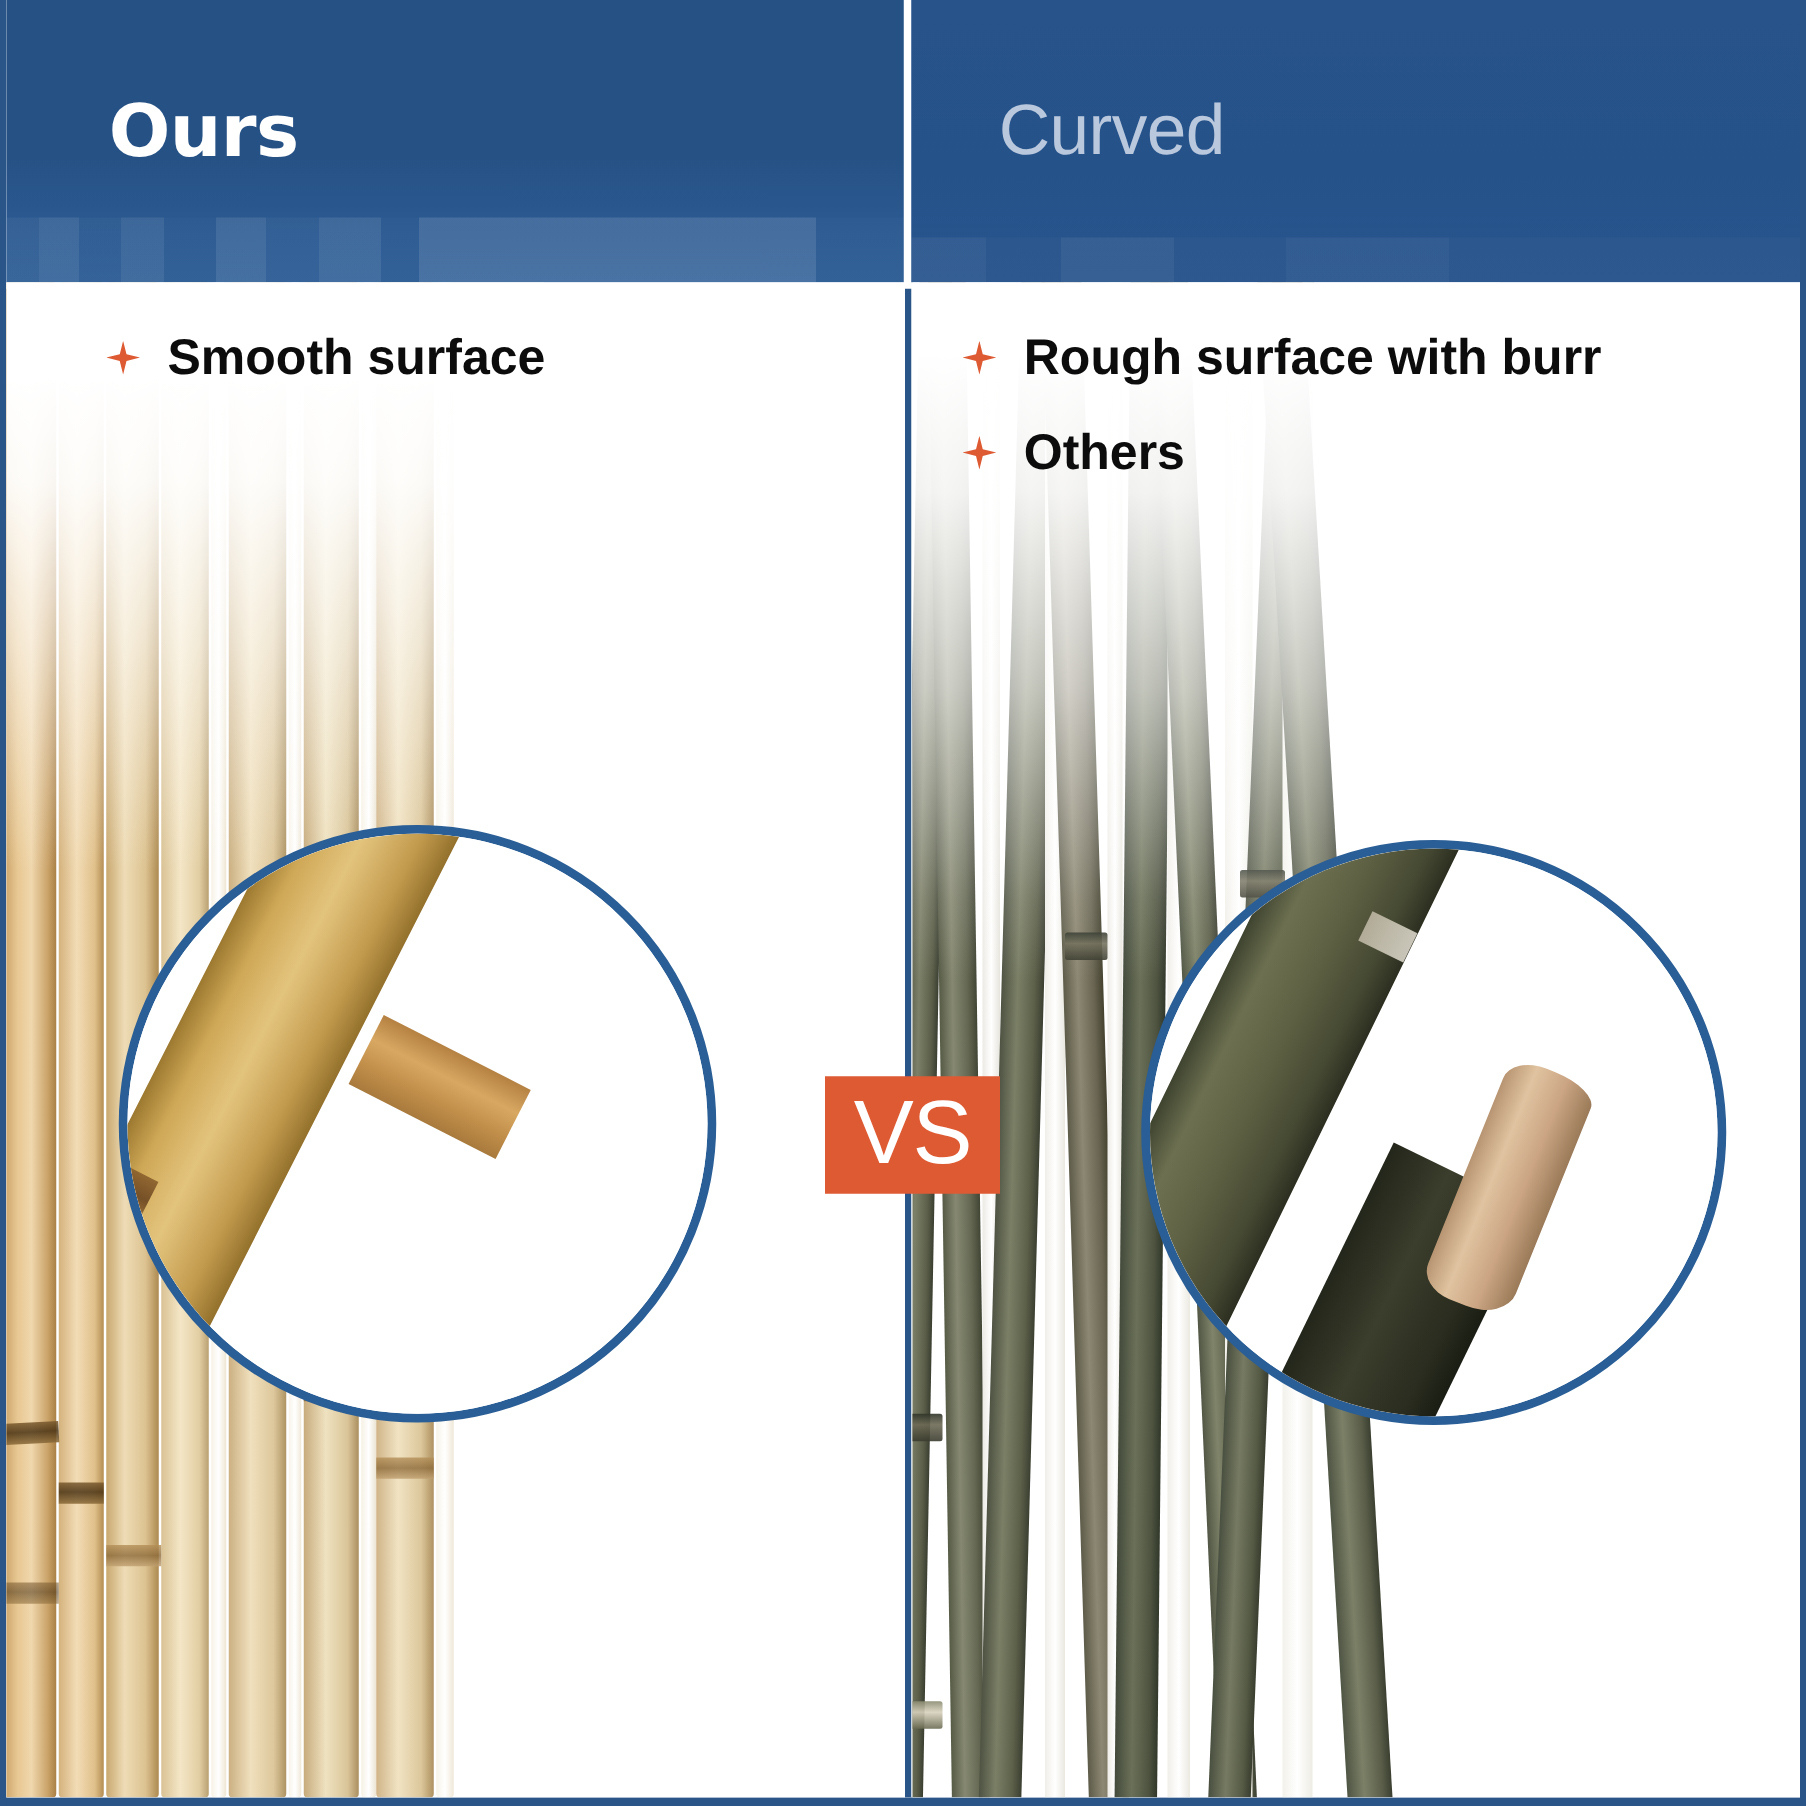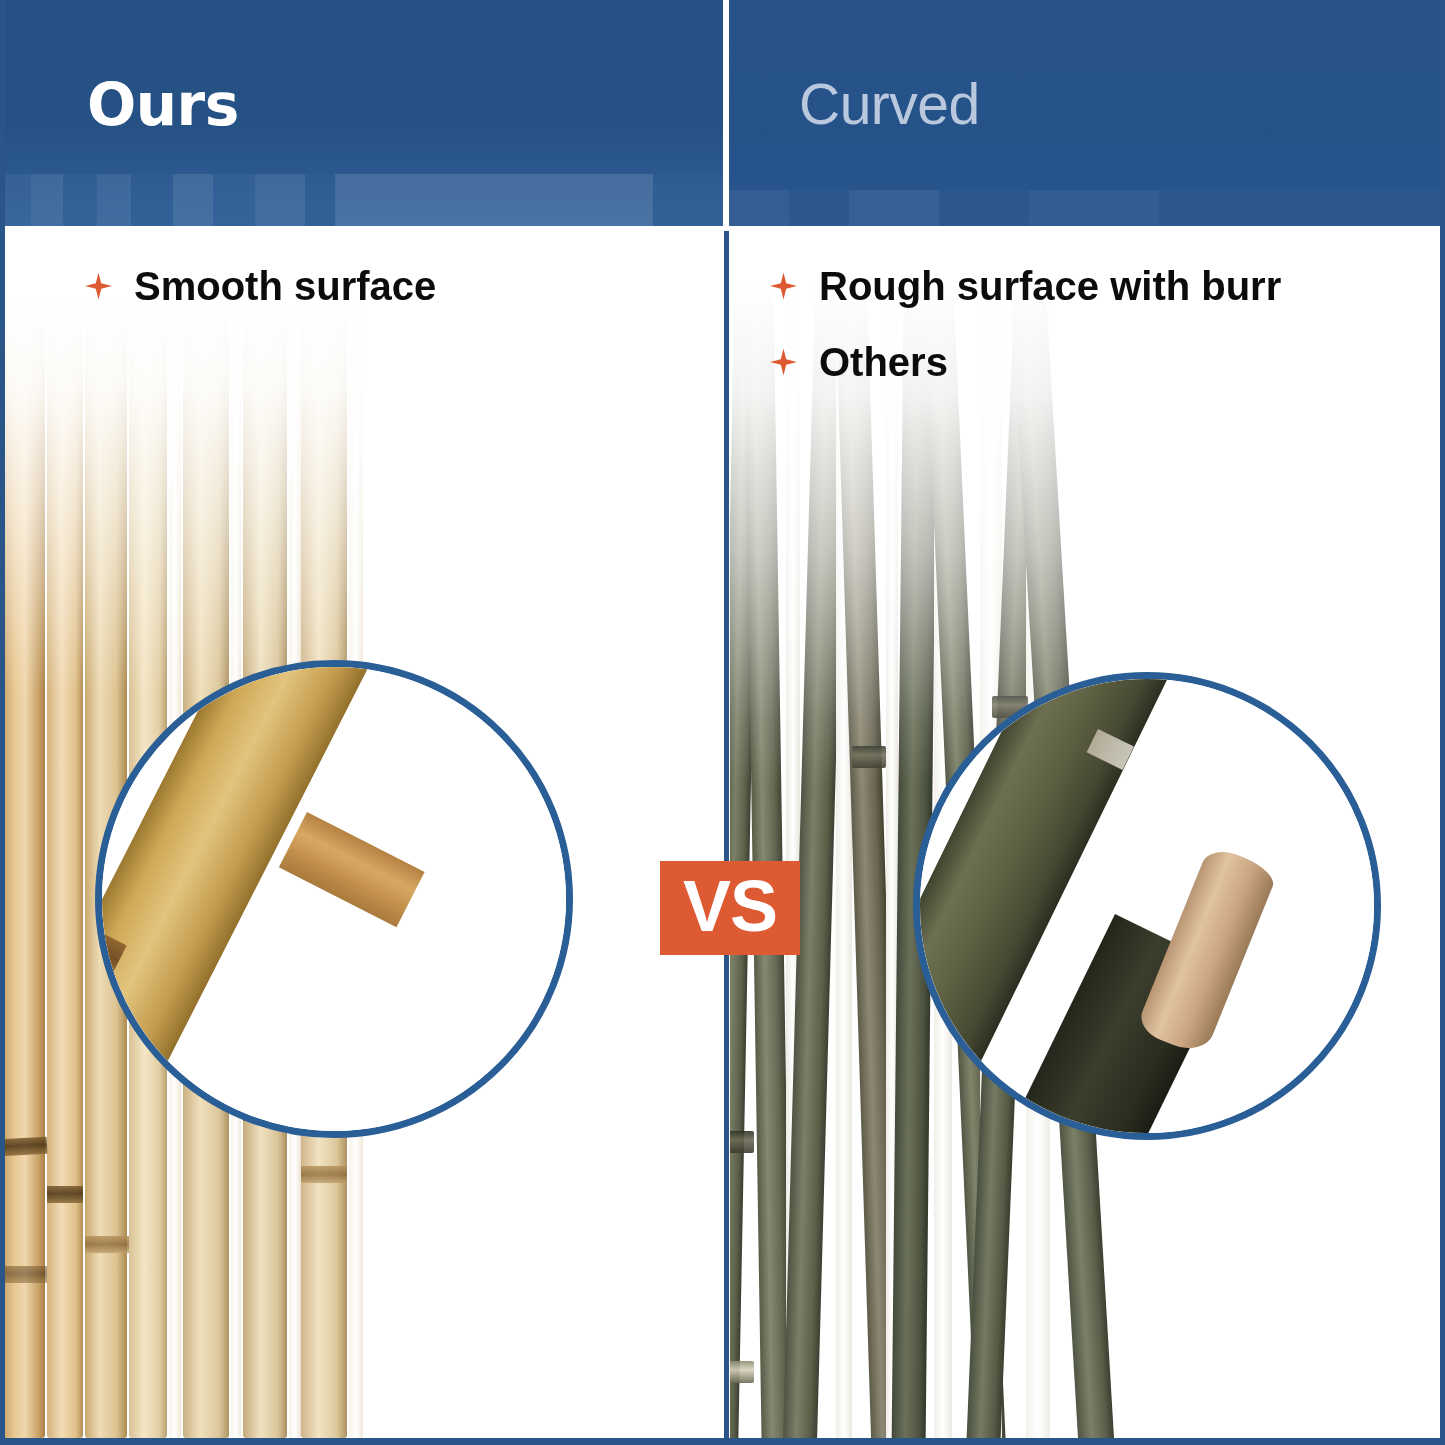--- a/index.html
+++ b/index.html
@@ -123,21 +123,21 @@
   .loupe-inner{position:absolute;inset:-10px;}
   .diag{position:absolute;}
 
   
   .vs-badge{
     position:absolute;left:655px;top:861px;width:140px;height:94px;
     background:#de5a33;z-index:20;
     display:flex;align-items:center;justify-content:center;
   }
   .vs-badge span{
-    color:#ffffff;font-weight:bold;font-size:72px;line-height:1;
+    color:#ffffff;font-weight:normal;font-size:72px;line-height:1;
     font-family:"Liberation Sans", sans-serif;letter-spacing:-1px;
     transform:translateY(-2px);
   }
 </style>
 </head>
 <body>
 
 <div id="stage">
 
   <div class="header">

